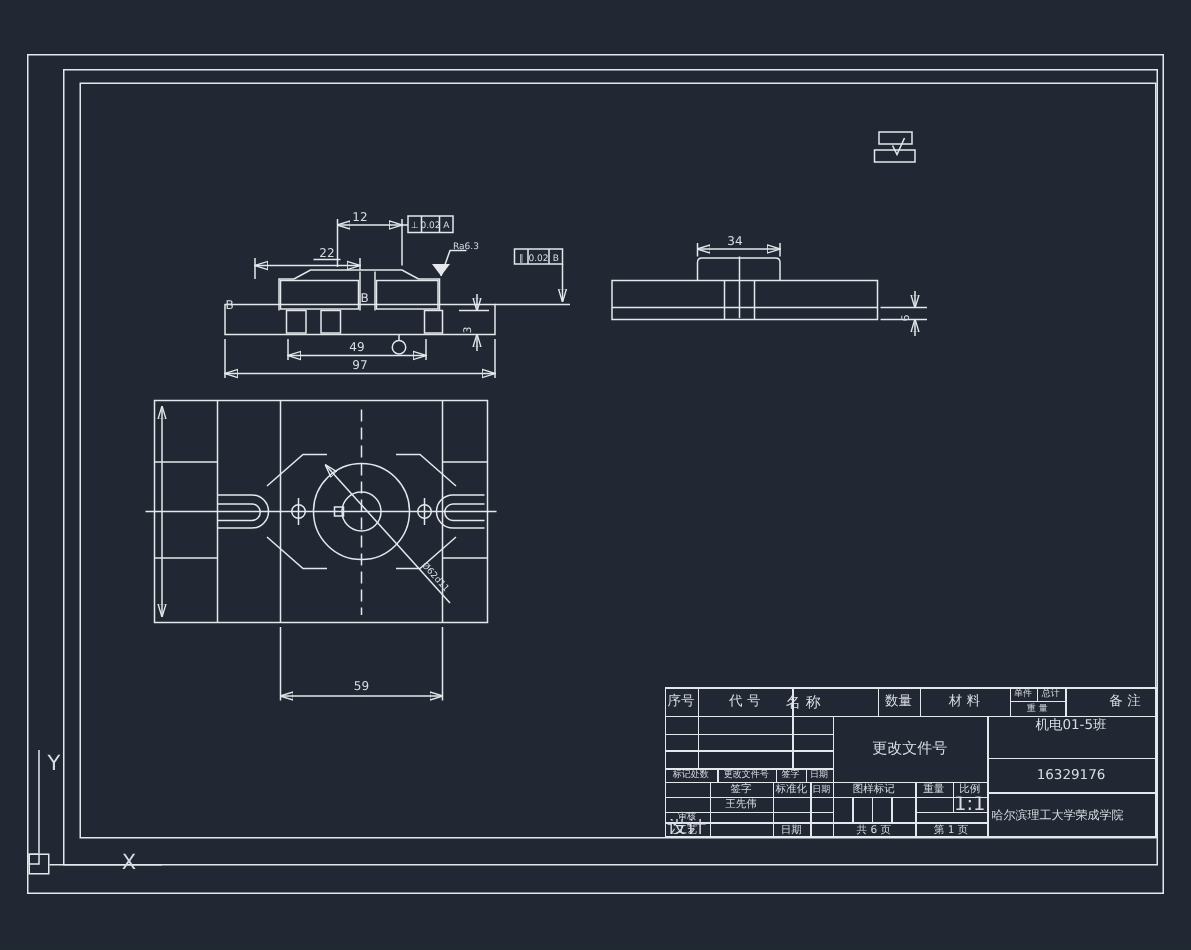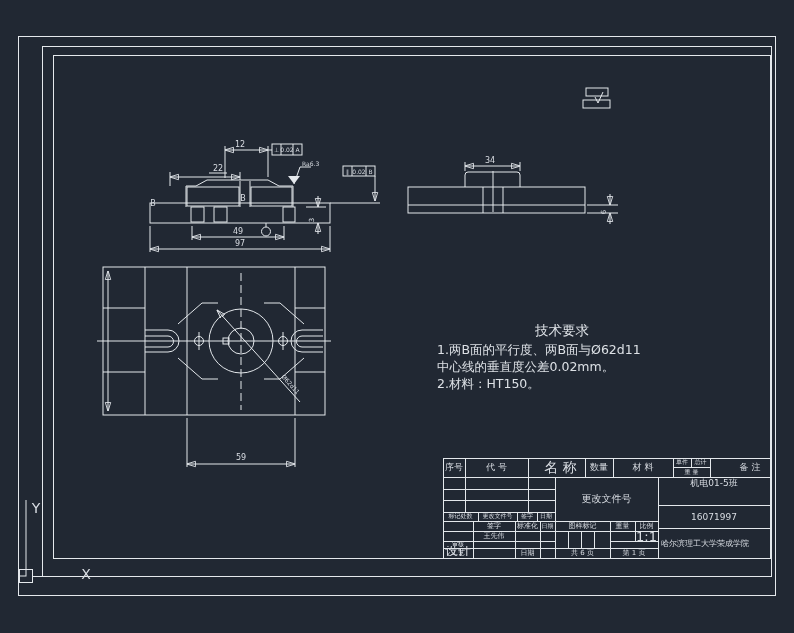--- a/index.html
+++ b/index.html
@@ -209,42 +209,36 @@
     <line x1="540.5" y1="521" x2="540.5" y2="558"></line>
     <line x1="610.5" y1="521" x2="610.5" y2="558"></line>
     <line x1="635.5" y1="521" x2="635.5" y2="541"></line>
     <line x1="568.5" y1="531" x2="568.5" y2="548"></line>
     <line x1="581.5" y1="531" x2="581.5" y2="548"></line>
     <line x1="594.5" y1="531" x2="594.5" y2="548"></line>
   </g>
 </svg>
 
 
-<div class="tech">
-  <div class="t-title">技术要求</div>
-  <div>1.两B面的平行度、两B面与Ø62d11</div>
-  <div>中心线的垂直度公差0.02mm。</div>
-  <div>2.材料：HT150。</div>
-</div>
 
 
 <div>
   <div class="cell" style="left:443px;top:458px;width:22px;height:19px;font-size:9px">序号</div>
   <div class="cell" style="left:465px;top:458px;width:63px;height:19px;font-size:9px">代  号</div>
-  <div class="cell" style="left:532px;top:458px;width:57px;height:19px;font-size:14px">名  称</div>
+  <div class="cell" style="left:507px;top:458px;width:57px;height:19px;font-size:10px">名  称</div>
   <div class="cell" style="left:585px;top:458px;width:28px;height:19px;font-size:9px">数量</div>
   <div class="cell" style="left:613px;top:458px;width:60px;height:19px;font-size:9px">材  料</div>
   <div class="cell" style="left:673px;top:458px;width:18px;height:9px;font-size:6px">单件</div>
   <div class="cell" style="left:691px;top:458px;width:19px;height:9px;font-size:6px">总计</div>
   <div class="cell" style="left:673px;top:467px;width:37px;height:10px;font-size:6px">重 量</div>
   <div class="cell" style="left:710px;top:458px;width:80px;height:19px;font-size:9px">备  注</div>
 
   <div class="cell" style="left:555px;top:477px;width:103px;height:44px;font-size:10px">更改文件号</div>
   <div class="cell" style="left:658px;top:469px;width:112px;height:28px;font-size:9px">机电01-5班</div>
-  <div class="cell" style="left:658px;top:505px;width:112px;height:23px;font-size:9px">16071997</div>
+  <div class="cell" style="left:658px;top:505px;width:112px;height:23px;font-size:9px">16329176</div>
   <div class="cell" style="left:658px;top:528px;width:94px;height:30px;font-size:8px">哈尔滨理工大学荣成学院</div>
 
   <div class="cell" style="left:443px;top:512px;width:35px;height:9px;font-size:6px">标记处数</div>
   <div class="cell" style="left:478px;top:512px;width:39px;height:9px;font-size:6px">更改文件号</div>
   <div class="cell" style="left:517px;top:512px;width:20px;height:9px;font-size:6px">签字</div>
   <div class="cell" style="left:537px;top:512px;width:18px;height:9px;font-size:6px">日期</div>
 
   <div class="cell" style="left:443px;top:546px;width:30px;height:10px;font-size:13px">设计</div>
   <div class="cell" style="left:473px;top:521px;width:42px;height:10px;font-size:7px">签字</div>
   <div class="cell" style="left:515px;top:521px;width:25px;height:10px;font-size:7px">标准化</div>

